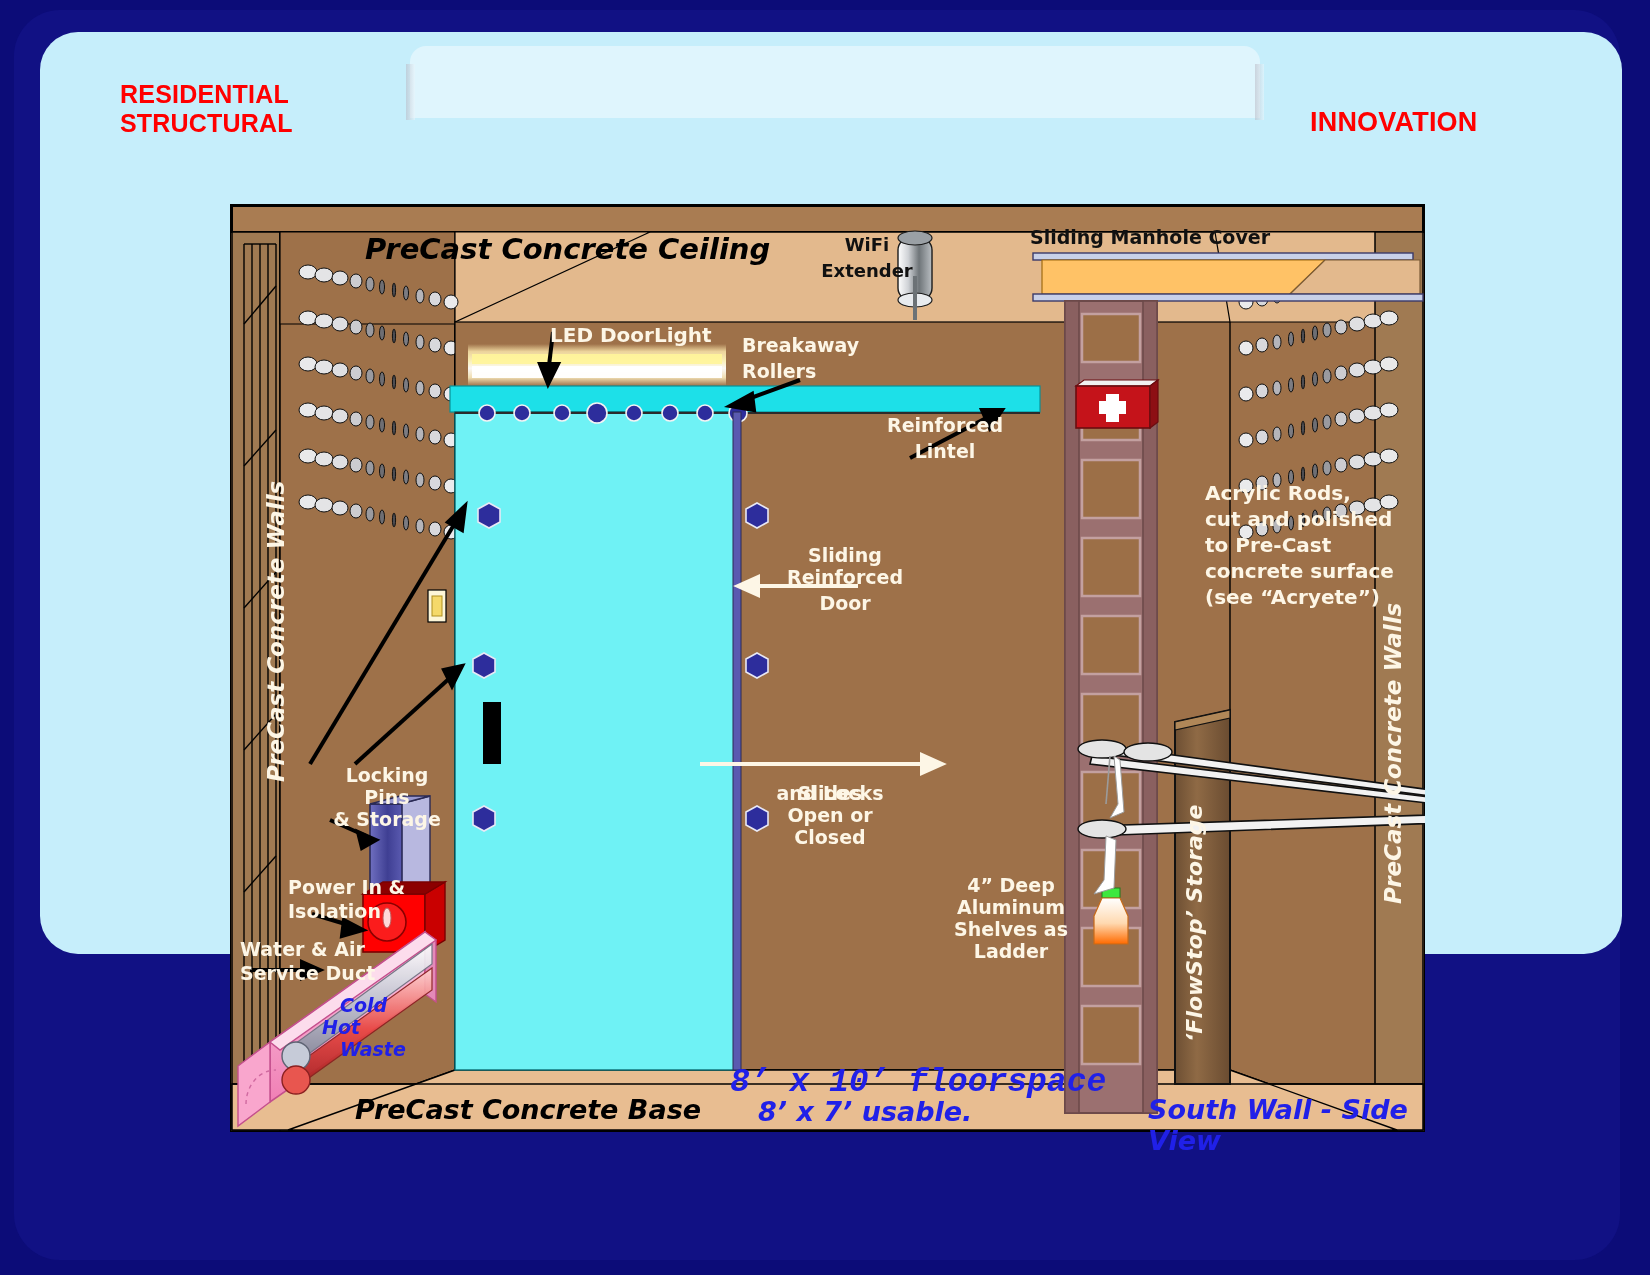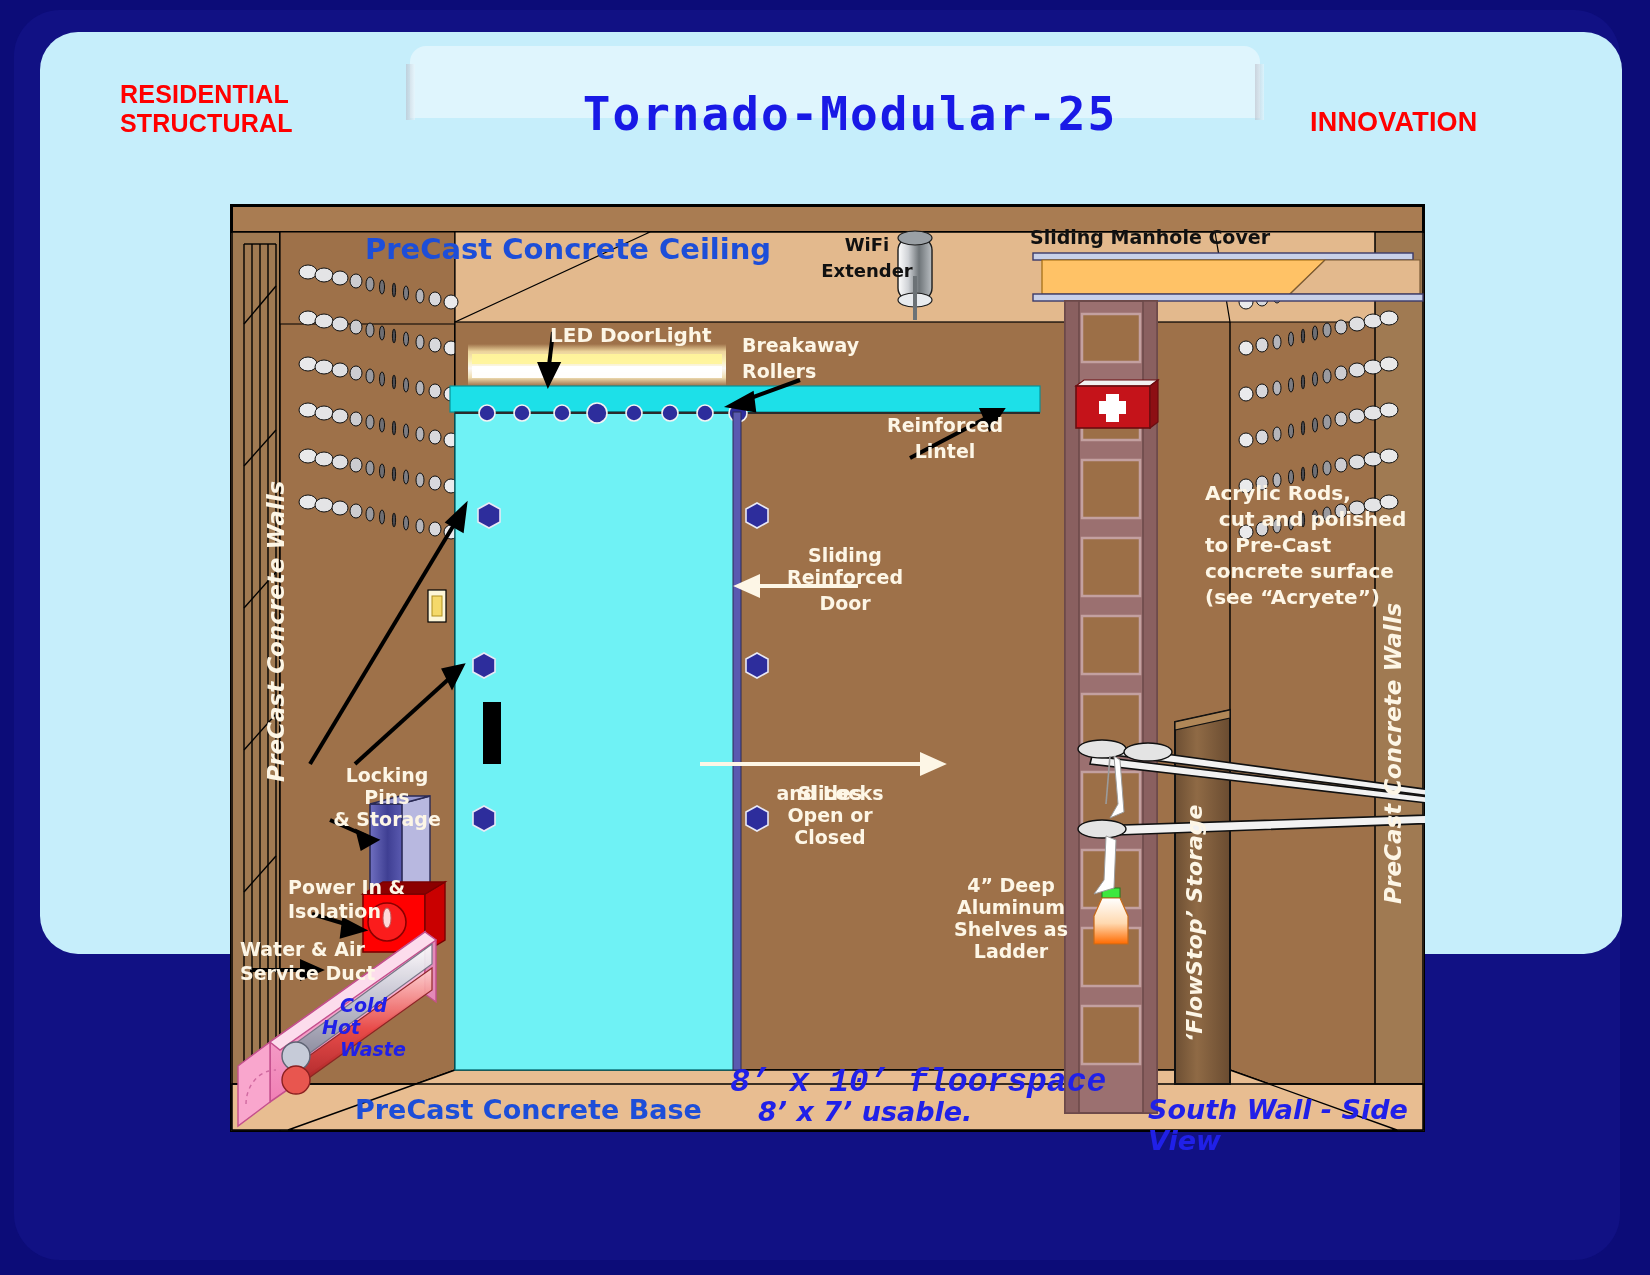--- a/index.html
+++ b/index.html
@@ -27,21 +27,21 @@
   #hdr-right{left:1270px;top:76px;font-size:27px;}
   #title{position:absolute;left:460px;top:55px;width:700px;text-align:center;
          font-family:"DejaVu Sans Mono",monospace;font-weight:bold;color:#1919e6;
          font-size:46px;letter-spacing:2px;}
 
   
   #diagram{position:absolute;left:190px;top:172px;width:1195px;height:928px;}
   #diagram svg{display:block;}
 
   .ov{position:absolute;}
-  .lbl-dark{font-family:"DejaVu Sans",sans-serif;color:#1d4ed8;font-weight:bold;}
+  .lbl-dark{font-family:"DejaVu Sans",sans-serif;color:#000000;font-style:italic;font-weight:bold;}
   .lbl-w{font-family:"DejaVu Sans",sans-serif;color:#fdf6e6;font-weight:600;text-align:center;line-height:1.18;}
   .lbl-blue{font-family:"DejaVu Sans",sans-serif;color:#2020e8;font-style:italic;font-weight:bold;}
   .lbl-k{font-family:"DejaVu Sans",sans-serif;color:#111;font-weight:600;text-align:center;line-height:1.18;}
 
   .vtxt{font-family:"DejaVu Sans",sans-serif;color:#fdf6e6;font-weight:600;font-style:italic;
         writing-mode:vertical-rl;transform:rotate(180deg);white-space:nowrap;}
 </style>
 </head>
 <body>
 
@@ -49,21 +49,20 @@
   <div id="frame">
     <div id="sheet">
 
       <div id="tab"></div>
 
       <div class="hdr" id="hdr-left">
         <div>RESIDENTIAL</div>
         <div>STRUCTURAL</div>
       </div>
 
-      <div id="title">Tornado-Modular-25</div>
 
       <div class="hdr" id="hdr-right">INNOVATION</div>
 
       <div id="diagram">
         <svg width="1195" height="928" viewBox="0 0 1195 928" xmlns="http://www.w3.org/2000/svg">
           <defs>
             <linearGradient id="ledGrad" x1="0" y1="0" x2="0" y2="1">
               <stop offset="0%" stop-color="#9e7149"></stop>
               <stop offset="18%" stop-color="#f0d9a0"></stop>
               <stop offset="40%" stop-color="#fff6bd"></stop>
@@ -519,21 +518,21 @@
         <div class="ov lbl-w" style="left:58px;top:696px;font-size:19px;width:160px;text-align:left;">Isolation</div>
 
         <div class="ov lbl-w" style="left:10px;top:734px;font-size:19px;width:180px;text-align:left;">Water &amp; Air</div>
         <div class="ov lbl-w" style="left:10px;top:758px;font-size:19px;width:180px;text-align:left;">Service Duct</div>
 
         <div class="ov lbl-blue" style="left:110px;top:790px;font-size:19px;">Cold</div>
         <div class="ov lbl-blue" style="left:92px;top:812px;font-size:19px;">Hot</div>
         <div class="ov lbl-blue" style="left:110px;top:834px;font-size:19px;">Waste</div>
 
         <div class="ov lbl-w" style="left:975px;top:278px;font-size:20px;width:215px;text-align:left;">Acrylic Rods,</div>
-        <div class="ov lbl-w" style="left:975px;top:304px;font-size:20px;width:215px;text-align:center;">cut and polished</div>
+        <div class="ov lbl-w" style="left:975px;top:304px;font-size:20px;width:215px;text-align:left;">cut and polished</div>
         <div class="ov lbl-w" style="left:975px;top:330px;font-size:20px;width:215px;text-align:left;">to Pre-Cast</div>
         <div class="ov lbl-w" style="left:975px;top:356px;font-size:20px;width:215px;text-align:left;">concrete surface</div>
         <div class="ov lbl-w" style="left:975px;top:382px;font-size:20px;width:215px;text-align:left;">(see “Acryete”)</div>
 
         <div class="ov lbl-w" style="left:716px;top:670px;font-size:19px;width:130px;">4” Deep</div>
         <div class="ov lbl-w" style="left:716px;top:692px;font-size:19px;width:130px;">Aluminum</div>
         <div class="ov lbl-w" style="left:716px;top:714px;font-size:19px;width:130px;">Shelves as</div>
         <div class="ov lbl-w" style="left:716px;top:736px;font-size:19px;width:130px;">Ladder</div>
 
         <div class="ov vtxt" style="left:952px;top:508px;height:330px;font-size:22px;">‘FlowStop’ Storage</div>

